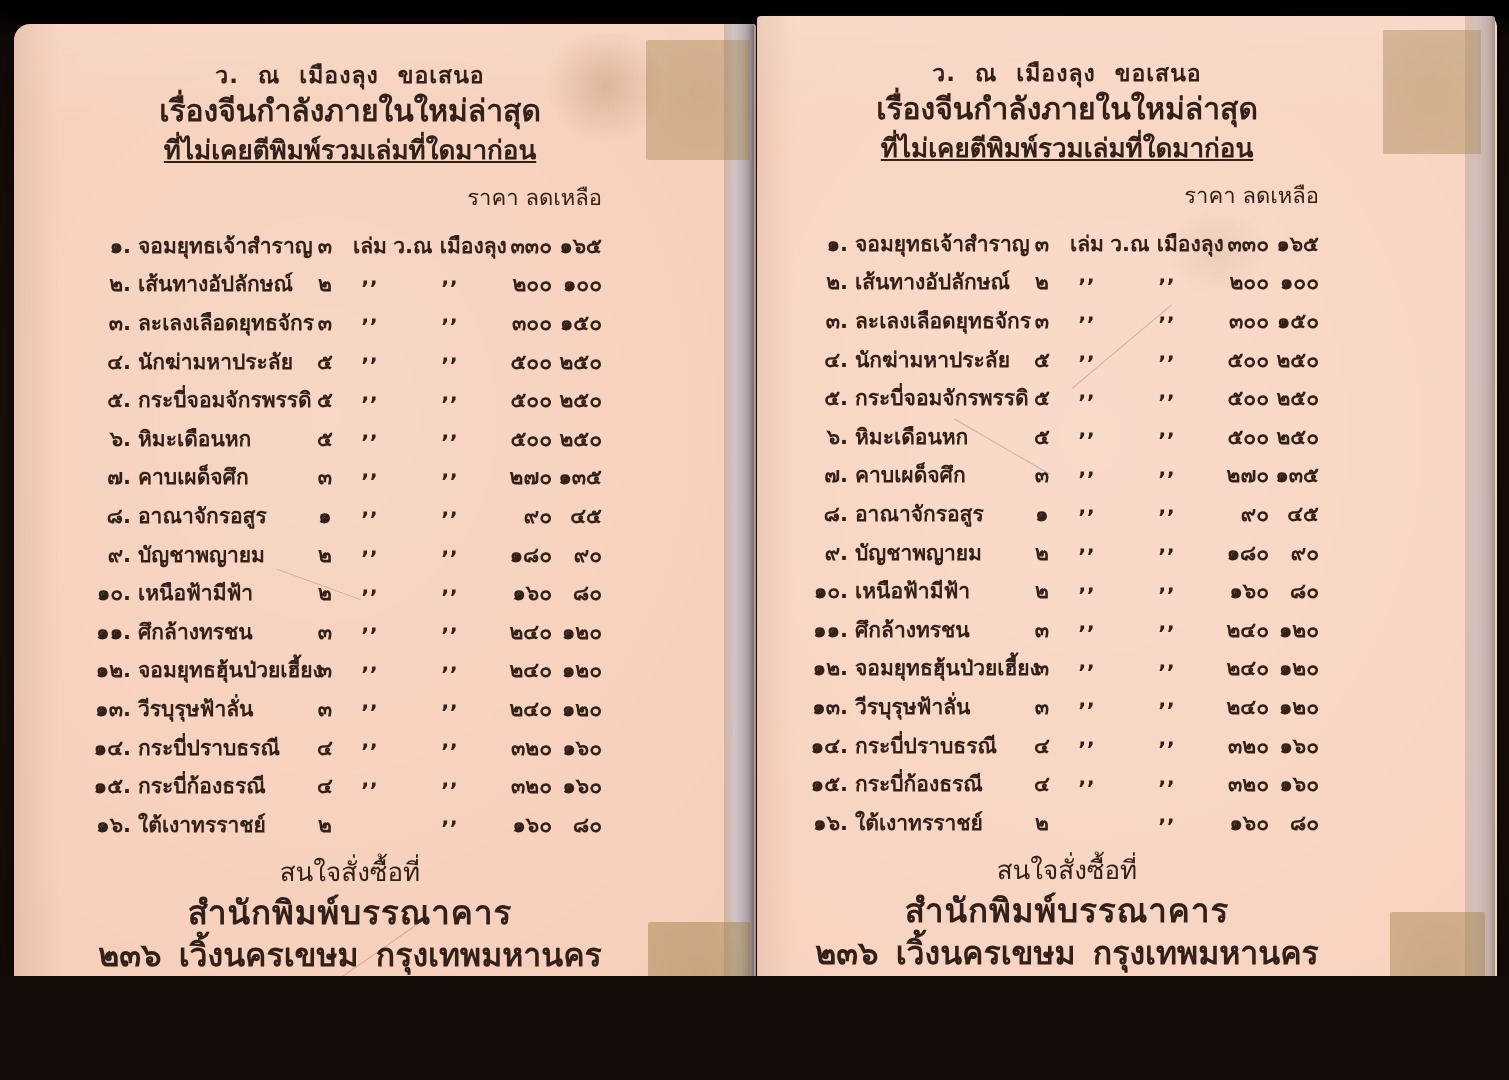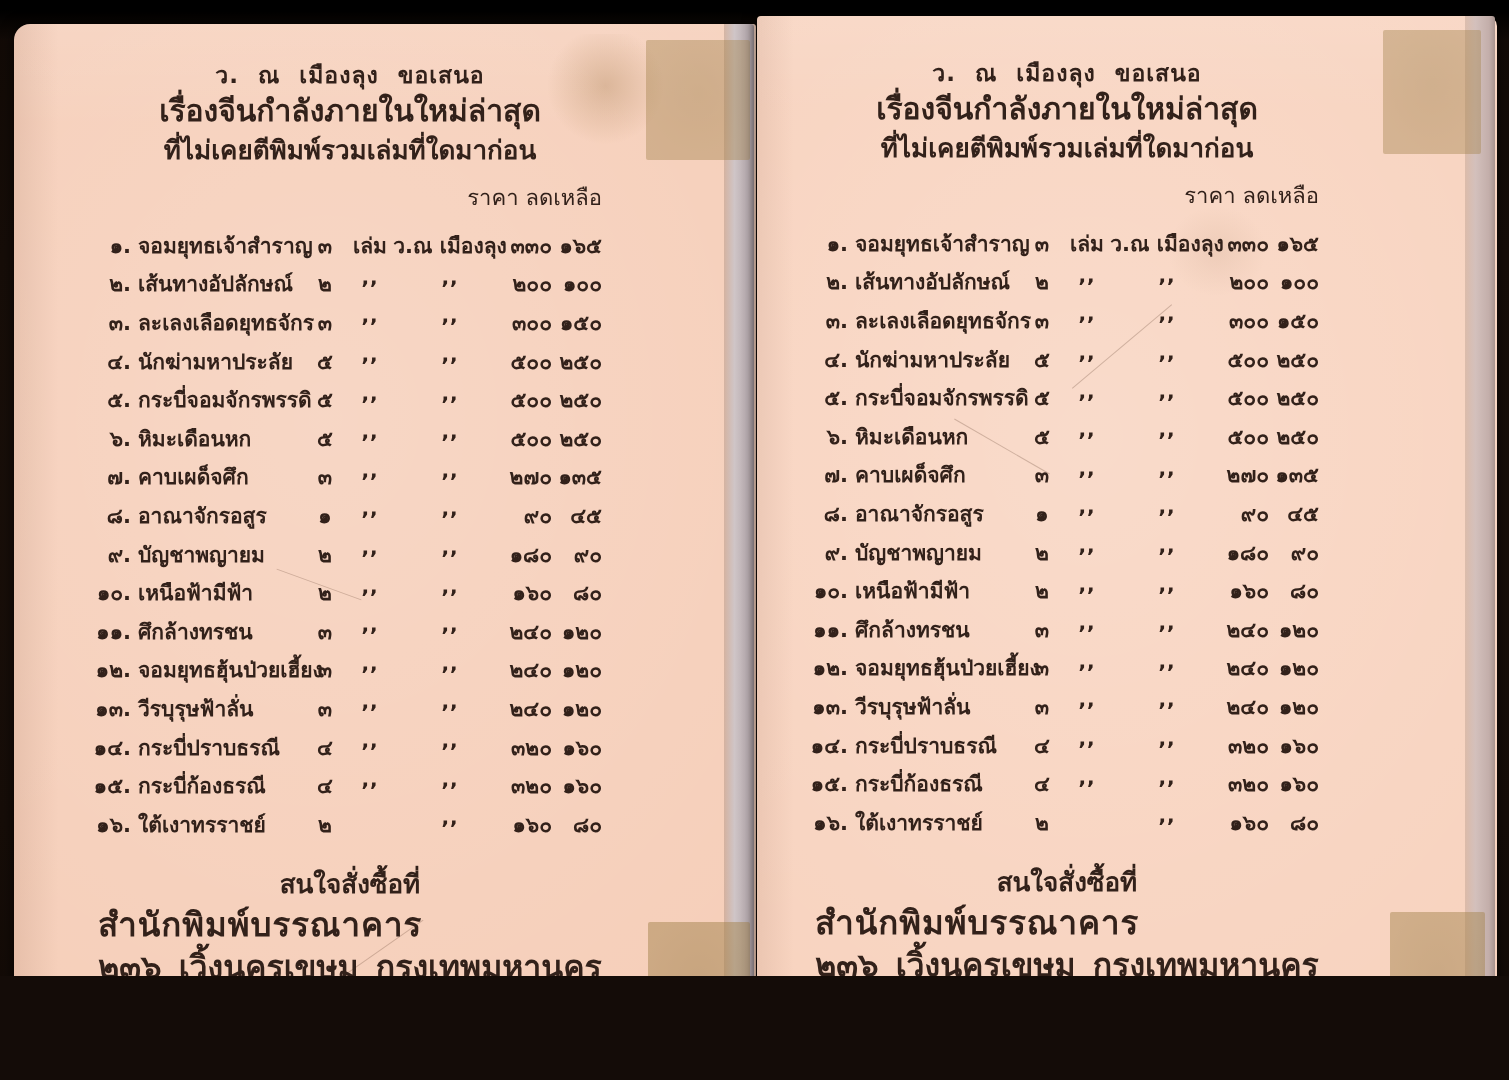--- a/index.html
+++ b/index.html
@@ -76,39 +76,39 @@
   .s3{left:300px;top:330px;width:130px;height:1px;transform:rotate(-40deg);}
   .s4{left:190px;top:430px;width:110px;height:1px;transform:rotate(30deg);}
 
   .content{position:relative;width:504px;}
   .pg-left .content{margin-left:84px;padding-top:34px;}
   .pg-right .content{margin-left:58px;padding-top:40px;}
 
   .byline{font-size:23px;font-weight:700;text-align:center;line-height:34px;word-spacing:10px;letter-spacing:1px;}
   .tagline{font-weight:700;text-align:center;}
   .t1{font-size:30px;line-height:38px;}
-  .t2{font-size:26px;line-height:41px;}
+  .t2{font-size:26px;line-height:41px;text-decoration:underline;}
   .price-header{font-size:22px;font-weight:400;text-align:right;margin-top:12px;line-height:30px;}
 
   .items{margin-top:13px;}
   .row{
     display:grid;
     grid-template-columns:38px 174px 30px 60px 100px 52px 50px;
     height:38.6px;align-items:center;
     font-size:21px;font-weight:700;white-space:nowrap;
   }
   .c-no{justify-self:end;padding-right:5px;}
   .c-title{padding-left:2px;}
   .c-qty{justify-self:center;}
   .c-unit,.c-pub{justify-self:center;}
   .c-price,.c-disc{justify-self:end;}
   .ditto{transform:translateY(-7px);letter-spacing:1px;font-size:20px;}
 
-  .order-line{margin-top:22px;font-size:26px;font-weight:700;text-align:center;line-height:36px;}
-  .pub-name{font-size:33px;font-weight:700;line-height:46px;letter-spacing:1px;}
+  .order-line{margin-top:10px;font-size:26px;font-weight:400;text-align:center;line-height:36px;}
+  .pub-name{font-size:33px;font-weight:700;text-align:center;line-height:46px;letter-spacing:1px;}
   .address{font-size:32px;font-weight:700;text-align:center;line-height:38px;word-spacing:6px;}
   .phone{font-size:25px;font-weight:700;text-align:left;line-height:38px;}
   .phone-num{margin-left:20px;letter-spacing:3px;}
 </style>
 </head>
 <body>
 
 <div class="scan">
 
   <div class="page pg-left">

